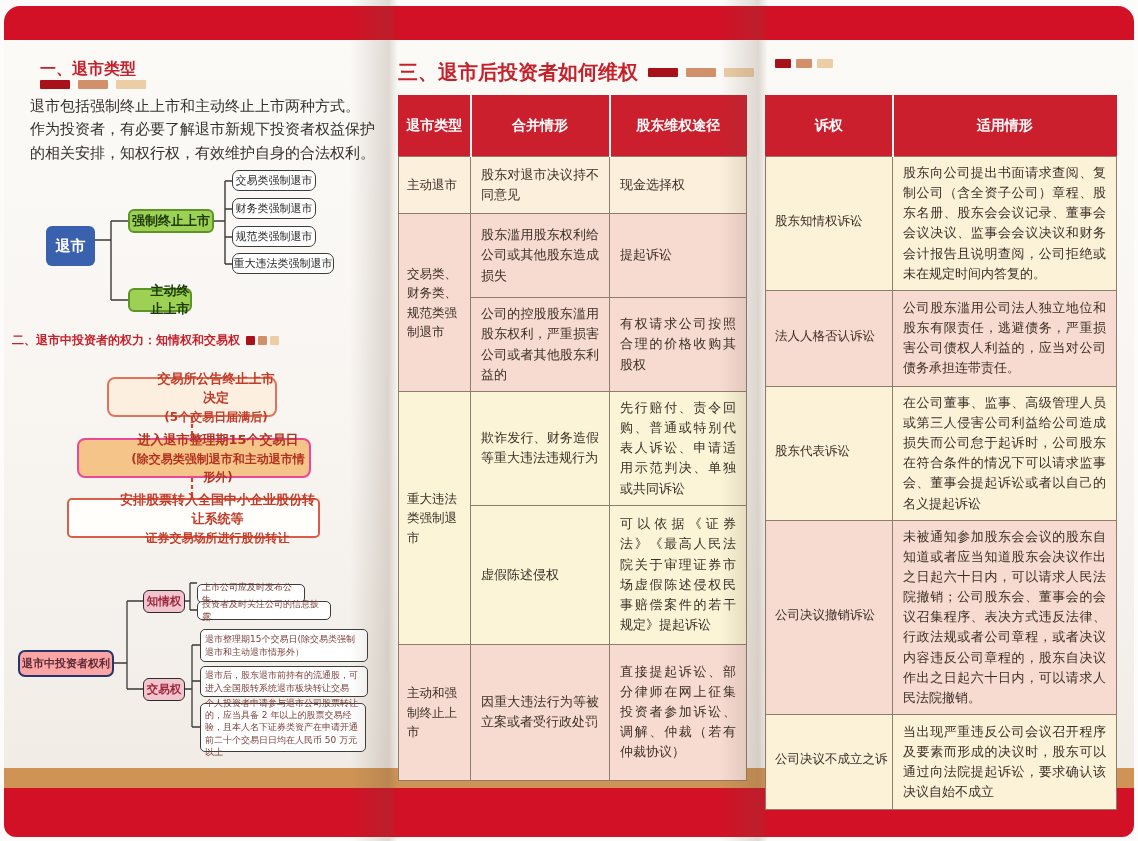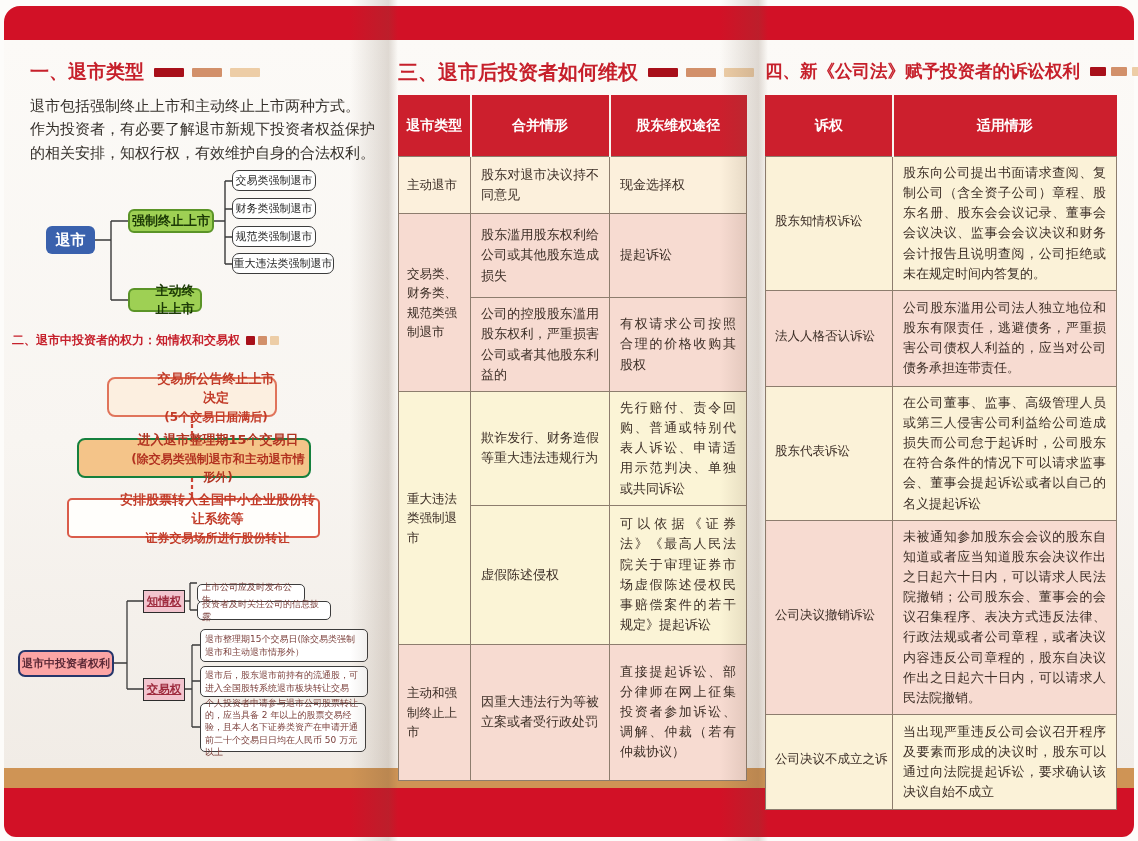--- a/index.html
+++ b/index.html
@@ -12,50 +12,50 @@
   .band-top { position:absolute; left:4px; right:4px; top:6px; height:34px;
     background:#d21126; border-radius:16px 16px 0 0; }
   .band-tan { position:absolute; left:4px; right:4px; top:768px; height:20px; background:#cf9455; }
   .band-bottom { position:absolute; left:4px; right:4px; top:788px; height:49px;
     background:#d21126; border-radius:0 0 12px 12px; }
   .fold { position:absolute; top:0; bottom:0; width:48px; z-index:6; pointer-events:none;
     background:linear-gradient(to right, rgba(105,82,62,0) 0%, rgba(105,82,62,0.20) 80%, rgba(105,82,62,0.10) 90%, rgba(105,82,62,0) 100%); }
   #fold1 { left:350px; } #fold2 { left:720px; }
 
   .sec-title { position:absolute; display:flex; align-items:center; color:#c6202b; font-weight:bold; z-index:2; white-space:nowrap; }
-  #t1 { left:30px; top:59px; font-size:19px; }
+  #t1 { left:30px; top:59px; font-size:16px;flex-direction:column; }
   #t2 { left:12px; top:332px; font-size:12px; }
   #t3 { left:398px; top:59px; font-size:20px; }
   #t4 { left:765px; top:59px; font-size:17.5px; }
   .bars { display:inline-flex; gap:8px; margin-left:10px; }
   .bars i { display:block; height:9px; border-radius:1px; }
   .bars.w30 i { width:30px; } .bars.w16 i { width:16px; gap:5px; } .bars.w9 i { width:9px; }
   .bars.w16 { gap:5px; } .bars.w9 { gap:3px; margin-left:6px; }
   .bar-d { background:#a8101a; } .bar-m { background:#d2906a; } .bar-l { background:#edcda6; }
 
   .intro { position:absolute; left:30px; top:95px; width:352px; font-size:15px;
     line-height:1.55; color:#35302b; z-index:2; }
 
   svg.connectors { position:absolute; left:0; top:0; z-index:1; pointer-events:none; }
 
   .node { position:absolute; box-sizing:border-box; display:flex; align-items:center;
     justify-content:center; text-align:center; z-index:2; }
   .n-root { background:#3a61ad; color:#ffffff; border-radius:6px; font-weight:bold; font-size:15px; }
   .n-green { background:#9ed054; border:2px solid #5b9427; border-radius:6px; color:#1c3a06; font-weight:bold; font-size:13px; }
   .n-white { background:#ffffff; border:1.5px solid #3c3c3c; border-radius:7px; color:#262626; font-size:11px; white-space:nowrap; }
   .n-rroot { background:#fca5a5; border:2px solid #25366b; border-radius:7px; color:#5b2936; font-weight:bold; font-size:11px; white-space:nowrap; }
-  .n-pink { background:#f2c4ce; border:1.5px solid #2c2c2c; border-radius:0; color:#9e2b3e; font-weight:bold; font-size:11.5px;text-decoration:underline; }
+  .n-pink { background:#f2c4ce; border:1.5px solid #2c2c2c; border-radius:6px; color:#9e2b3e; font-weight:bold; font-size:11.5px; }
   .n-leaf { background:#ffffff; border:1.2px solid #3c3c3c; border-radius:5px; color:#7c403c;
     font-size:9px; justify-content:flex-start; text-align:left; padding:1px 4px; line-height:1.35; }
 
   .flow { position:absolute; box-sizing:border-box; display:flex; flex-direction:column;
     align-items:center; justify-content:center; border-radius:8px; line-height:1.5;
     font-weight:bold; z-index:2; text-align:center;padding-left:48px; }
   .f1 { background:#fcefe0; border:2px solid #e0745b; color:#c23b28; font-size:13px; }
-  .f2 { background:#f4c489; border:2px solid #15803d; color:#b23220; font-size:13px; }
+  .f2 { background:#f4c489; border:2px solid #ec4899; color:#b23220; font-size:13px; }
   .f3 { background:#fffefb; border:2px solid #da5c4a; color:#c23b28; font-size:13px; border-radius:5px; }
   .flow .l2 { font-size:12px; }
 
   .dtable { position:absolute; border-collapse:collapse; table-layout:fixed; z-index:2;
     border:1px solid #8d7d6e; }
   .dtable th { background:#cc1f2d; color:#ffffff; font-size:14px; font-weight:bold;
     padding:21px 2px; border:1px solid #cc1f2d; border-bottom:1px solid #8d7d6e; text-align:center; }
   .dtable th.sep { border-left:2px solid #f8f5f0; }
   .dtable td { border:1px solid #8d7d6e; font-size:13px; color:#3d2f27; line-height:1.55;
     padding:6px 10px; vertical-align:middle; box-sizing:border-box; }
@@ -89,23 +89,23 @@
         <i class="bar-m"></i>
         <i class="bar-l"></i>
       </span>
   </div>
 
   <div class="intro">
     <div>退市包括强制终止上市和主动终止上市两种方式。</div>
     <div>作为投资者，有必要了解退市新规下投资者权益保护的相关安排，知权行权，有效维护自身的合法权利。</div>
   </div>
 
-  <div class="node n-root" style="left:46px; top:226px; width:49px; height:28px;">退市</div>
+  <div class="node n-root" style="left:46px; top:226px; width:49px; height:40px;">退市</div>
   <div class="node n-green" style="left:128px; top:209px; width:86px; height:24px;">强制终止上市</div>
-  <div class="node n-green" style="left:128px; top:288px; width:74px; height:24px;padding-left:20px;">主动终止上市</div>
+  <div class="node n-green" style="left:128px; top:288px; width:64px; height:24px;padding-left:20px;">主动终止上市</div>
   <div class="node n-white" style="left:232px; top:170px; width:84px; height:21px;">交易类强制退市</div>
   <div class="node n-white" style="left:232px; top:198px; width:84px; height:21px;">财务类强制退市</div>
   <div class="node n-white" style="left:232px; top:226px; width:84px; height:21px;">规范类强制退市</div>
   <div class="node n-white" style="left:232px; top:253px; width:102px; height:21px;">重大违法类强制退市</div>
 
   <div class="sec-title" id="t2">
     <span>二、退市中投资者的权力：知情权和交易权</span>
     <span class="bars w9">
         <i class="bar-d"></i>
         <i class="bar-m"></i>
@@ -183,21 +183,20 @@
       </tr>
       <tr class="bg-pink" style="height:136px;">
         <td class="type-col">主动和强制终止上市</td>
         <td class="jt">因重大违法行为等被立案或者受行政处罚</td>
         <td class="jt">直接提起诉讼、部分律师在网上征集投资者参加诉讼、调解、仲裁（若有仲裁协议）</td>
       </tr>
     </tbody>
   </table>
 
   <div class="sec-title" id="t4">
-    <span>四、新《公司法》赋予投资者的诉讼权利</span>
     <span class="bars w16">
         <i class="bar-d"></i>
         <i class="bar-m"></i>
         <i class="bar-l"></i>
       </span>
   </div>
 
   <table class="dtable" id="table3">
     <colgroup>
         <col style="width:127px">

